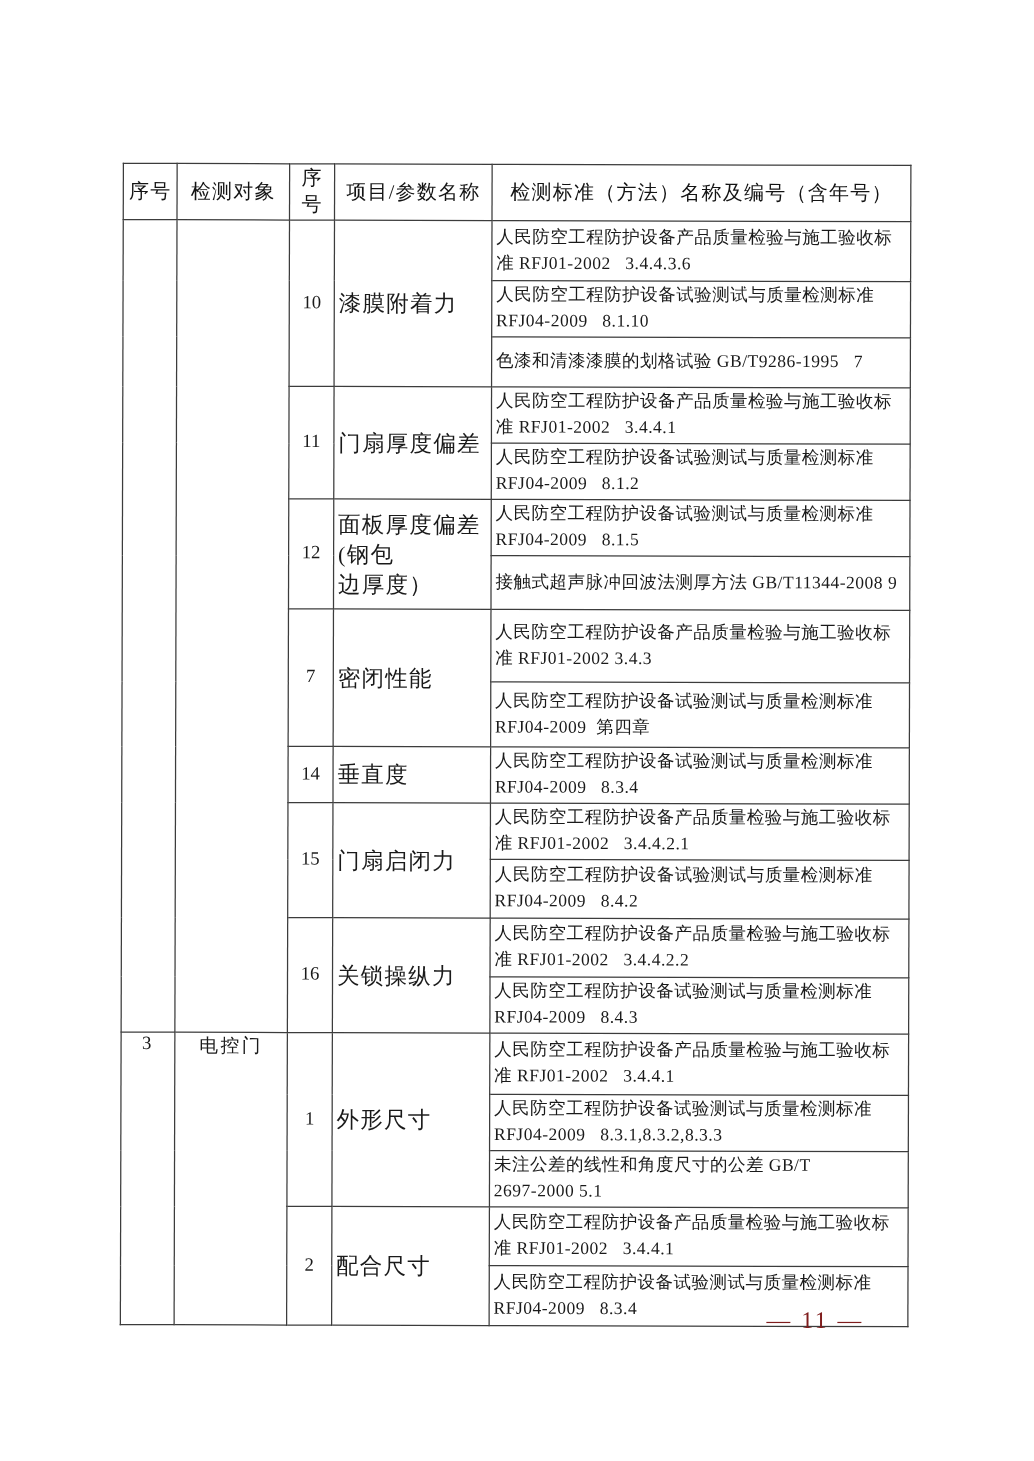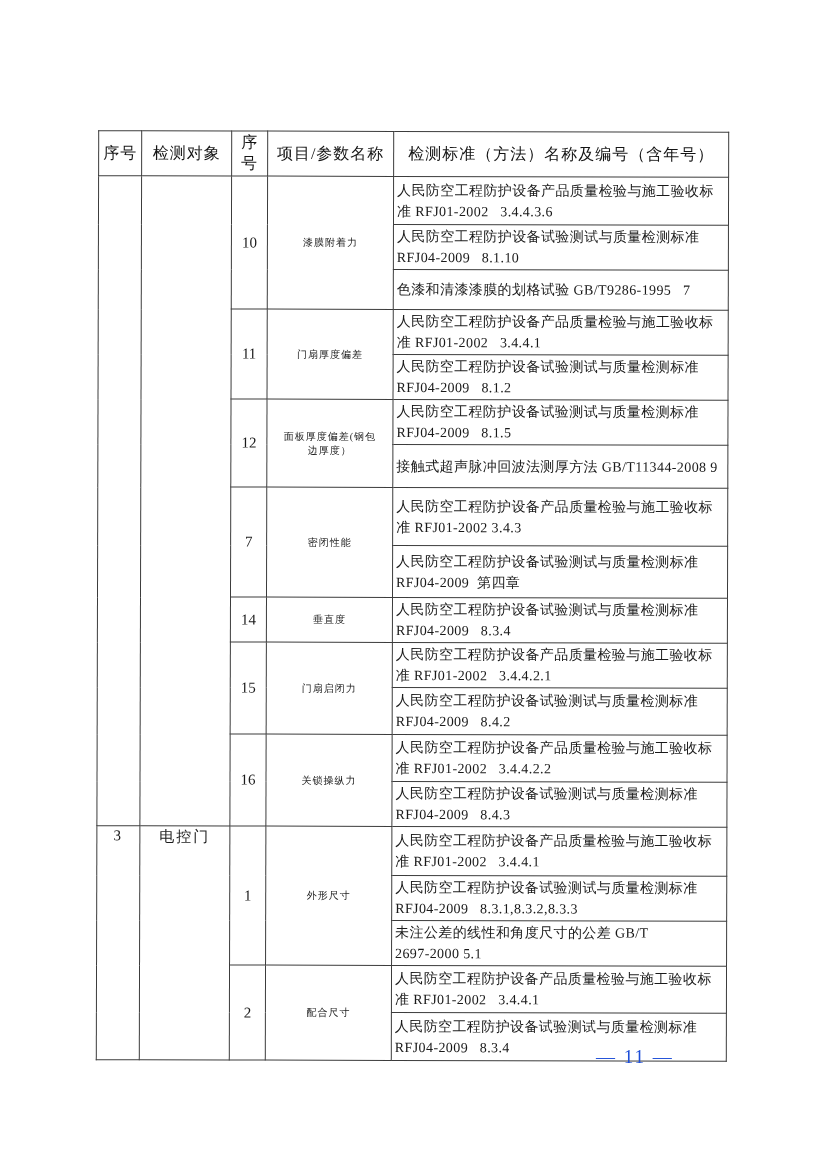--- a/index.html
+++ b/index.html
@@ -50,44 +50,44 @@
   td.seq-col, td.obj-col {
     vertical-align: top;
     padding-top: 14px;
     letter-spacing: 2px;
   }
   td.no-col {
     vertical-align: middle;
     text-align: center;
   }
   td.name-col {
-    text-align: center;
-    vertical-align: middle;
-    font-size: 10px;
+    text-align: left;
+    vertical-align: middle;
+    font-size: 18px;
     letter-spacing: 1px;
     white-space: pre-wrap;
   }
   td.std-col {
     font-size: 14px;
     line-height: 21px;
     letter-spacing: 0.4px;
     vertical-align: middle;
     white-space: pre-wrap;
     padding-left: 4px;
     padding-right: 2px;
   }
   .page-footer {
     position: absolute;
     left: 596px;
     top: 1046px;
     width: 95px;
-    text-align: left;
+    text-align: right;
     font-size: 19px;
     letter-spacing: 2px;
-    color: #1d4ed8;
+    color: #7f1d1d;
   }
 </style>
 </head>
 <body>
 
 <div class="scan-page">
 
   <table class="std-table">
     <colgroup>
       <col style="width:43px">

